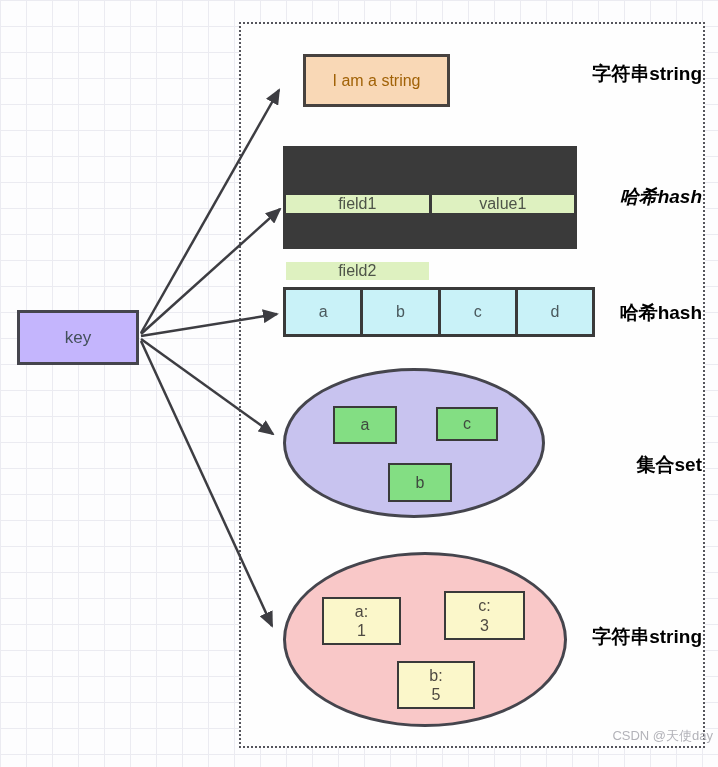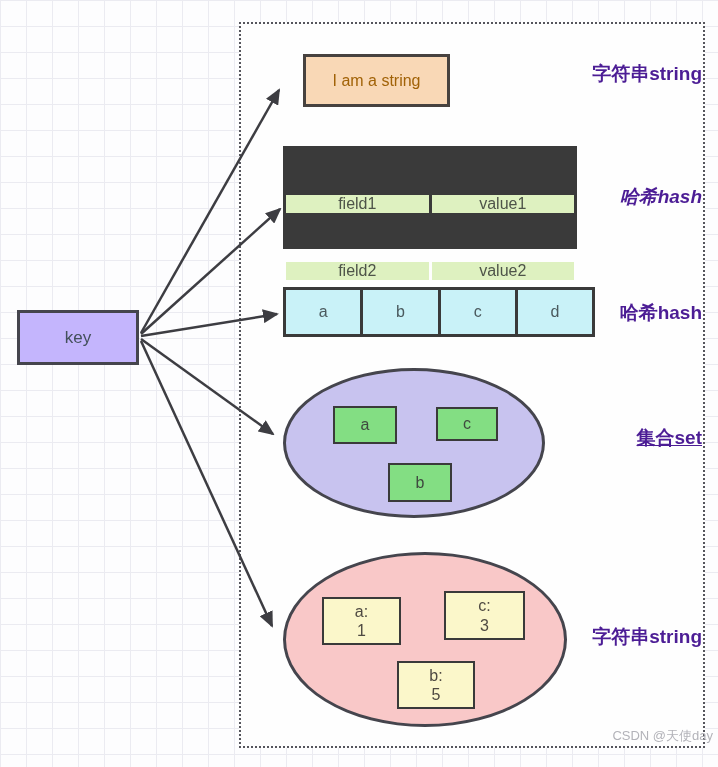--- a/index.html
+++ b/index.html
@@ -113,27 +113,27 @@
   }
   .zset-a { left: 322px; top: 597px; width: 79px; height: 48px; }
   .zset-c { left: 444px; top: 591px; width: 81px; height: 49px; }
   .zset-b { left: 397px; top: 661px; width: 78px; height: 48px; }
   .type-label {
     position: absolute;
     left: 552px; width: 150px;
     text-align: right;
     font-size: 19px;
     font-weight: bold;
-    color: #4c1d95;
+    color: #000000;
     z-index: 4;
   }
   .lbl-string { top: 61px; }
   .lbl-hash   { top: 184px; font-style: italic; }
   .lbl-list   { top: 300px; }
-  .lbl-set    { top: 425px; text-decoration: underline; }
+  .lbl-set    { top: 452px; }
   .lbl-zset   { top: 624px; }
   .watermark {
     position: absolute;
     right: 5px; top: 727px;
     font-size: 13px;
     color: #b3b3b9;
     z-index: 5;
   }
 </style>
 </head>
@@ -158,21 +158,20 @@
 
 <div class="node key-box">key</div>
 
 <div class="node string-box">I am a string</div>
 <div class="type-label lbl-string">字符串string</div>
 
 <div class="hash-table">
   <div class="hash-cell">field1</div>
   <div class="hash-cell">value1</div>
   <div class="hash-cell">field2</div>
-  <div class="hash-cell">value2</div>
 </div>
 <div class="type-label lbl-hash">哈希hash</div>
 
 <div class="list-row">
   <div class="list-cell">a</div>
   <div class="list-cell">b</div>
   <div class="list-cell">c</div>
   <div class="list-cell">d</div>
 </div>
 <div class="type-label lbl-list">哈希hash</div>

